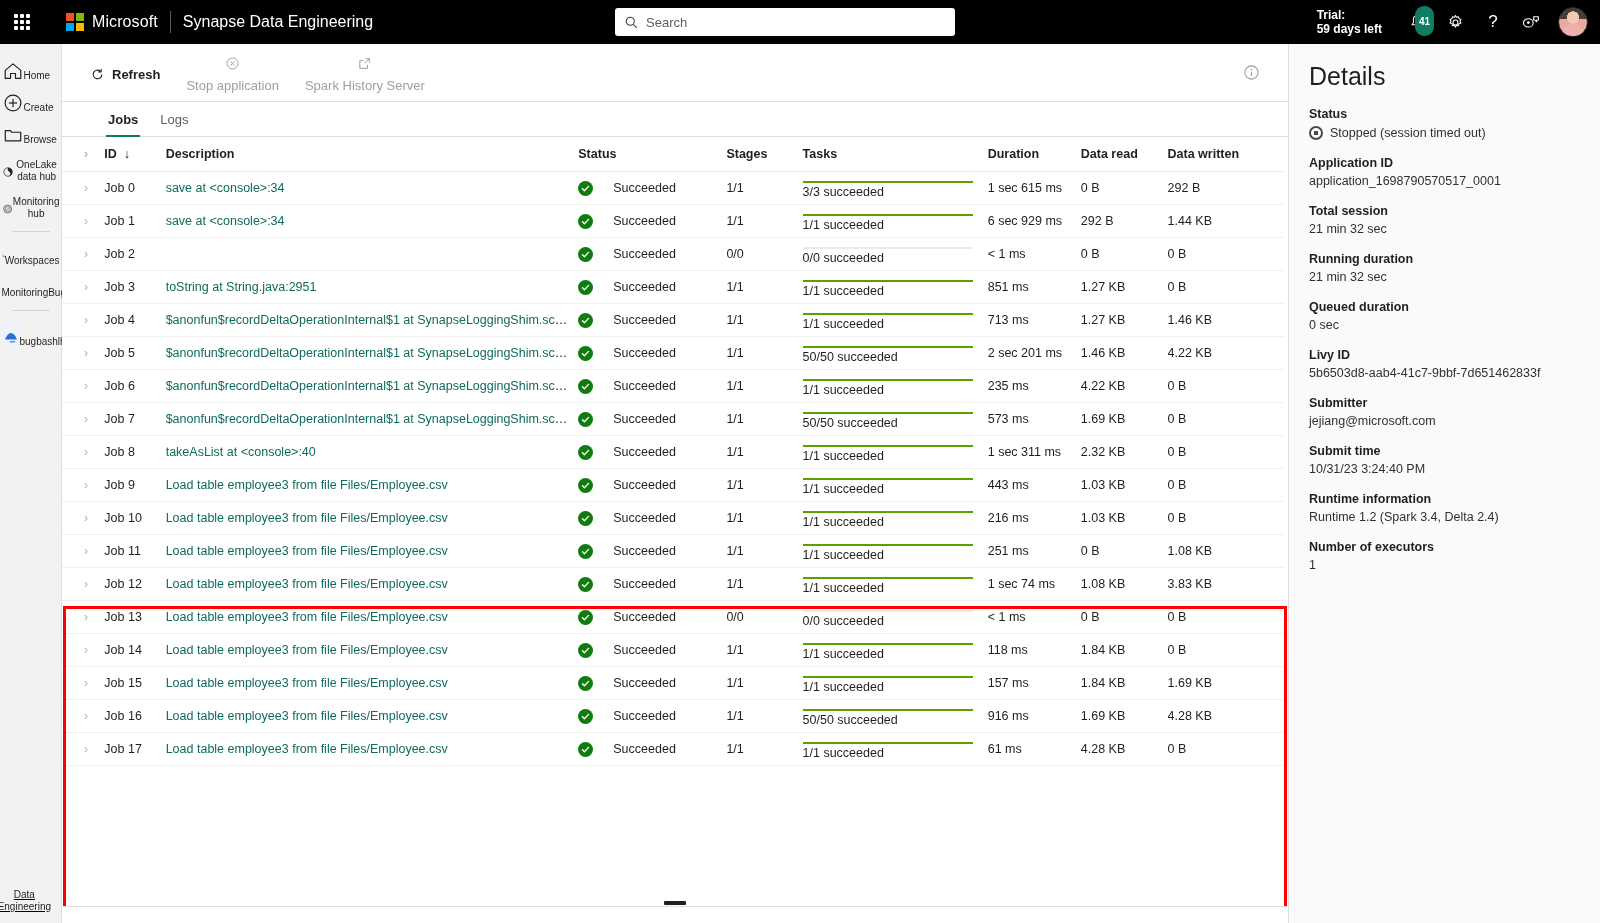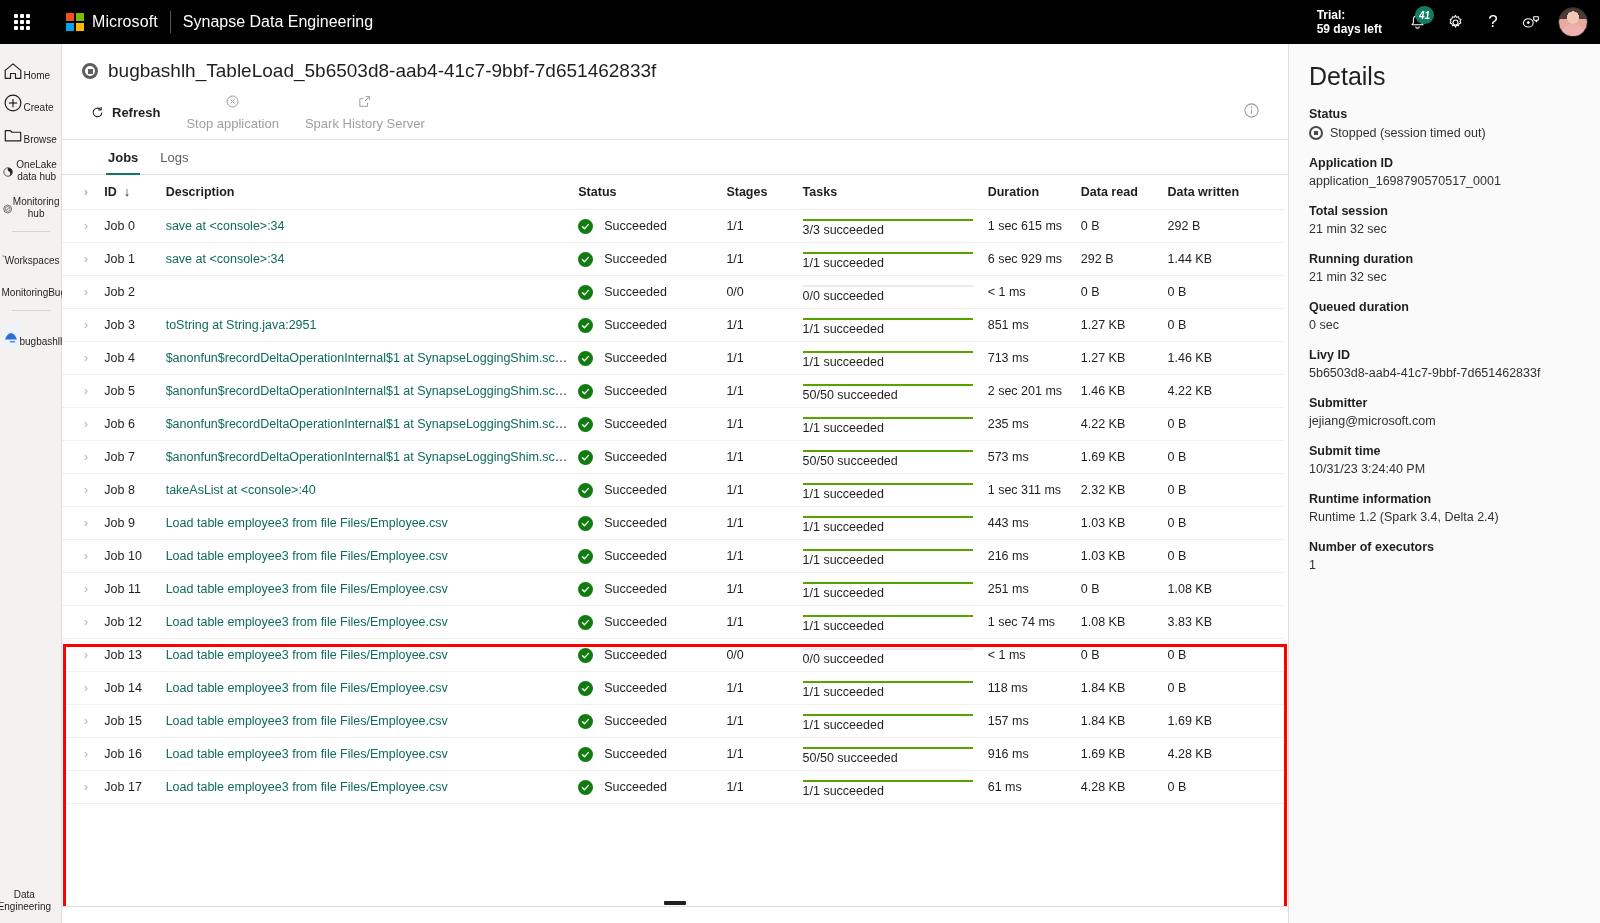--- a/index.html
+++ b/index.html
@@ -45,23 +45,23 @@
   .search-input {
     border:none; outline:none; font-size:13px; color:#3b3a39; margin-left:8px;
     width:270px; background:transparent; font-family:"Liberation Sans", sans-serif;
   }
   .search-input::placeholder { color:#605e5c; }
 
   .topright { position:absolute; right:0; top:0; height:44px; display:flex; align-items:center; }
   .trial { color:#fff; font-size:12px; line-height:14px; text-align:left; margin-right:16px; font-weight:bold;}
   .ticon { width:38px; height:44px; display:flex; align-items:center; justify-content:center; position:relative; cursor:pointer; }
   .badge {
-    position:absolute; top:6px; right:2px; min-width:18px; height:18px; border-radius:9px;
+    position:absolute; top:6px; right:2px; min-width:18px; height:30px; border-radius:9px;
     background:#107c62; color:#fff; font-size:10px; display:flex; align-items:center; justify-content:center;
-    padding:0 4px; font-weight:bold;font-style:italic;
+    padding:0 4px; font-weight:bold;
   }
   .avatar {
     width:30px; height:30px; border-radius:50%; margin:0 12px 0 8px; cursor:pointer;
     background:radial-gradient(circle at 50% 34%, #f0c9b4 0 26%, transparent 27%),
                linear-gradient(180deg,#4a3b36 0 40%, #e8a9a0 41% 100%);
     border:1px solid #2b2b2b; overflow:hidden; position:relative;
   }
   .avatar::after{
     content:""; position:absolute; left:50%; top:56%; transform:translateX(-50%);
     width:24px; height:20px; border-radius:12px 12px 0 0; background:#efb1ad;
@@ -72,21 +72,21 @@
     position:absolute; top:44px; left:0; width:62px; height:879px;
     background:#f3f2f1; border-right:1px solid #e1dfdd;
     display:flex; flex-direction:column; align-items:center; padding-top:10px;
   }
   .rail-item {
     width:62px; padding:6px 2px 4px; display:flex; align-items:flex-end;
     cursor:pointer; color:#323130;
   }
   .rail-label { font-size:10px; line-height:12px; text-align:center; margin-top:3px; color:#201f1e; }
   .rail-sep { width:38px; height:1px; background:#d6d4d2; margin:7px 0; }
-  .rail-bottom { position:absolute; bottom:6px; left:0; width:44px; display:flex; flex-direction:column; align-items:center; }
+  .rail-bottom { position:absolute; bottom:6px; left:0; width:44px; display:flex; flex-direction:column; align-items:center;text-decoration:underline; }
   .lh-icon {
     width:24px; height:24px; border-radius:4px;
     background:#eef3fb; display:flex; align-items:center; justify-content:center;
   }
 
   
   .main { position:absolute; top:44px; left:62px; width:1226px; height:879px; background:#ffffff; }
 
   .page-header { padding:16px 20px 0 20px; display:flex; align-items:center; gap:10px; }
   .stop-glyph {
@@ -128,21 +128,21 @@
   .c-desc   { width:390px; }
   .c-status { width:140px; }
   .c-stages { width:72px; }
   .c-tasks  { width:175px; }
   .c-dur    { width:88px; }
   .c-read   { width:82px; }
   .c-write  { width:110px; }
 
   .chev { color:#b3b0ad; padding-left:22px; cursor:pointer; font-size:12px; user-select:none; }
   .desc-link { color:#0f6b5b; cursor:pointer; }
-  .status-cell { display:flex; align-items:center; gap:11px; }
+  .status-cell { display:flex; align-items:center; gap:20px; }
   .succ {
     width:15px; height:15px; border-radius:50%; background:#107c10; flex:none;
     display:flex; align-items:center; justify-content:center;
   }
   .succ svg { display:block; }
   .tasks-cell { position:relative; padding-top:8px; }
   .task-bar { position:absolute; top:4px; left:0; width:170px; height:2px; background:#eceaea; }
   .task-bar i { display:block; height:2px; background:#57a300; }
   .task-text { font-size:12.5px; color:#201f1e; }
 
@@ -205,20 +205,27 @@
         <i></i>
         <i></i>
         <i></i>
         <i></i>
       </div>
     <span class="ms-word">Microsoft</span>
   </div>
   <div class="vbar"></div>
   <span class="app-name">Synapse Data Engineering</span>
 
+  <div class="searchbox">
+    <svg width="13" height="13" viewBox="0 0 16 16">
+      <circle cx="6.5" cy="6.5" r="5" fill="none" stroke="#3b3a39" stroke-width="1.3"></circle>
+      <line x1="10.2" y1="10.2" x2="14.5" y2="14.5" stroke="#3b3a39" stroke-width="1.3"></line>
+    </svg>
+    <input class="search-input" placeholder="Search" style="">
+  </div>
 
   <div class="topright">
     <div class="trial">
       <div>Trial:</div>
       <div>59 days left</div>
     </div>
     <div class="ticon">
       <svg width="19" height="19" viewBox="0 0 20 20">
         <path d="M10 2.6c-2.5 0-4.3 1.9-4.3 4.3v3.3L4.2 12.4h11.6l-1.5-2.2V6.9c0-2.4-1.8-4.3-4.3-4.3z" fill="none" stroke="#ffffff" stroke-width="1.1" stroke-linejoin="round"></path>
         <path d="M8.1 14.1c0 1 .9 1.8 1.9 1.8s1.9-.8 1.9-1.8" fill="none" stroke="#ffffff" stroke-width="1.1"></path>
@@ -328,26 +335,20 @@
         <path d="M12 3.6c4 0 7.2 2.6 7.2 6.6 0 4.4-3.4 7-5.6 10.2-1.2-3-1.4-5.6-.6-8 .8-2.4 2.6-3.8 4.4-4.6-3.2-.6-6 .6-7.6 2.6-1.6 2-2 4.6-1.2 7.2C6.4 15.6 4.8 13 4.8 10.2c0-4 3.2-6.6 7.2-6.6z" fill="#1e9ad6"></path>
         <path d="M12 3.6c4 0 7.2 2.6 7.2 6.6 0 2.6-1.2 4.6-2.6 6.4-1.8-1-3.2-2.6-3.2-5 0-2.4 1.6-4.6 4-5.6-1.6-1.4-3.4-2.2-5.4-2.4z" fill="#1466b5"></path>
       </svg>
       <span class="rail-label">Data Engineering</span>
     </div>
   </div>
 </div>
 
 <div class="main">
 
-  <div class="page-header">
-    <span class="stop-glyph">
-        <i></i>
-      </span>
-    <span class="page-title">bugbashlh_TableLoad_5b6503d8-aab4-41c7-9bbf-7d651462833f</span>
-  </div>
 
   <div class="cmdbar">
     <div class="cmd bold">
       <svg width="15" height="15" viewBox="0 0 18 18">
         <path d="M14.2 9a5.2 5.2 0 1 1-1.6-3.8" fill="none" stroke="#201f1e" stroke-width="1.3"></path>
         <path d="M13.4 2.4v3.4h-3.4" fill="none" stroke="#201f1e" stroke-width="1.3" stroke-linejoin="round"></path>
       </svg>
       <span>Refresh</span>
     </div>
     <div class="cmd disabled">

